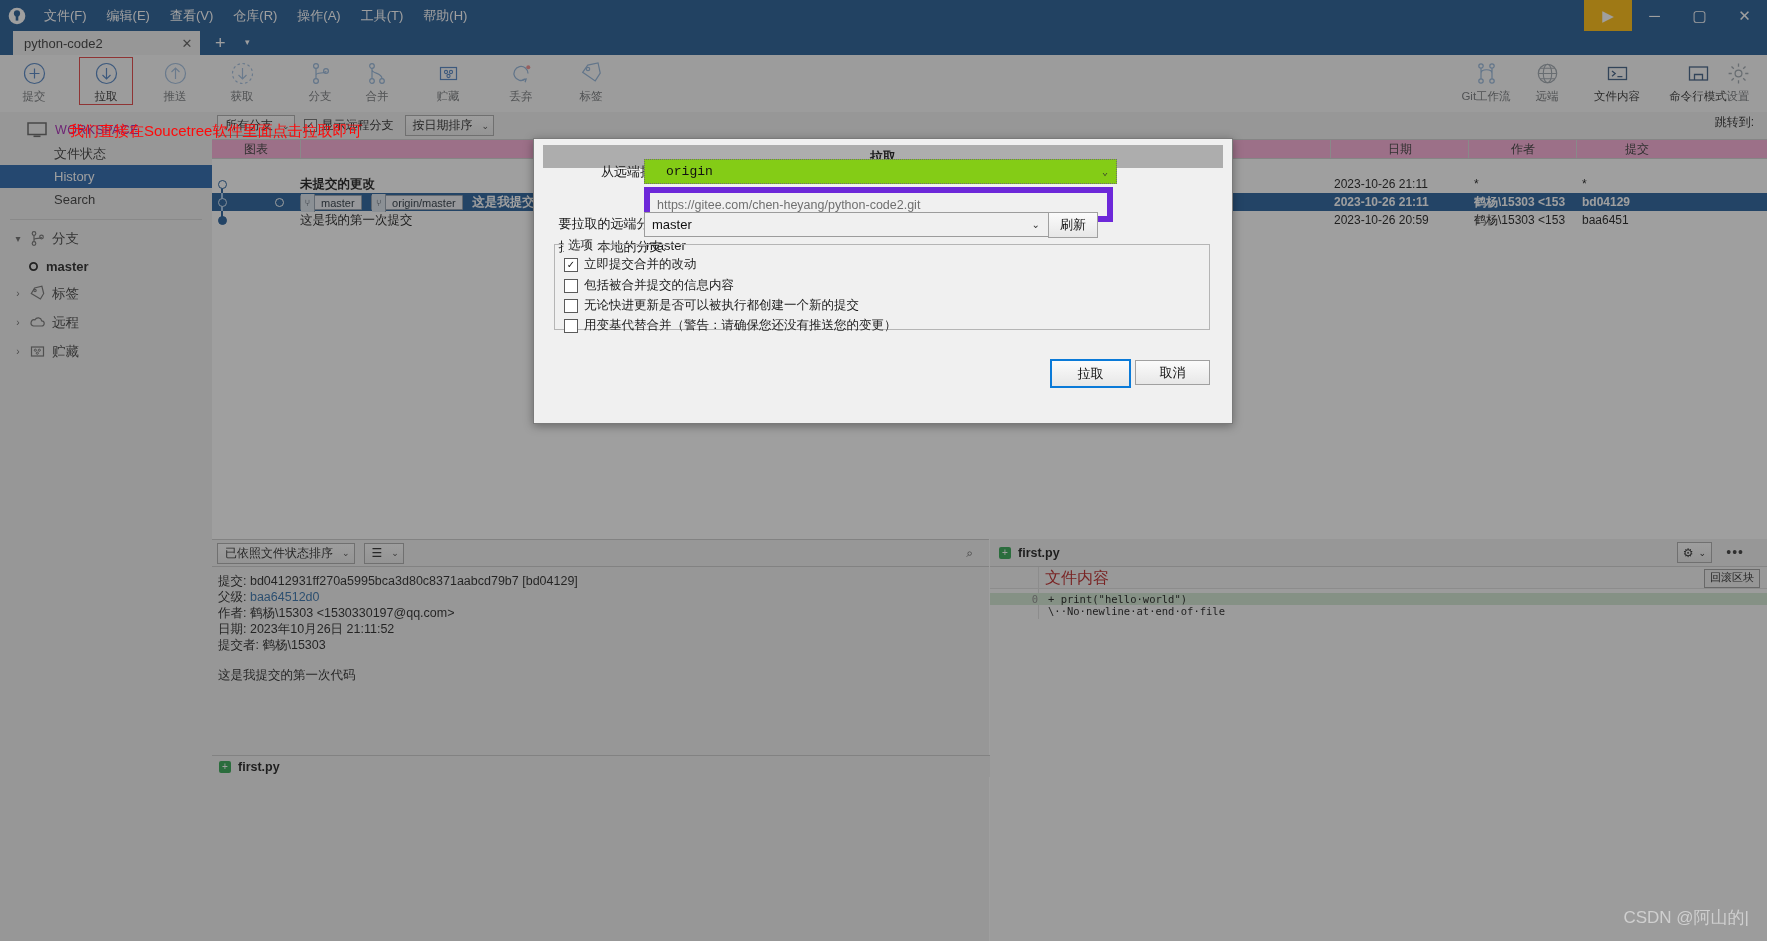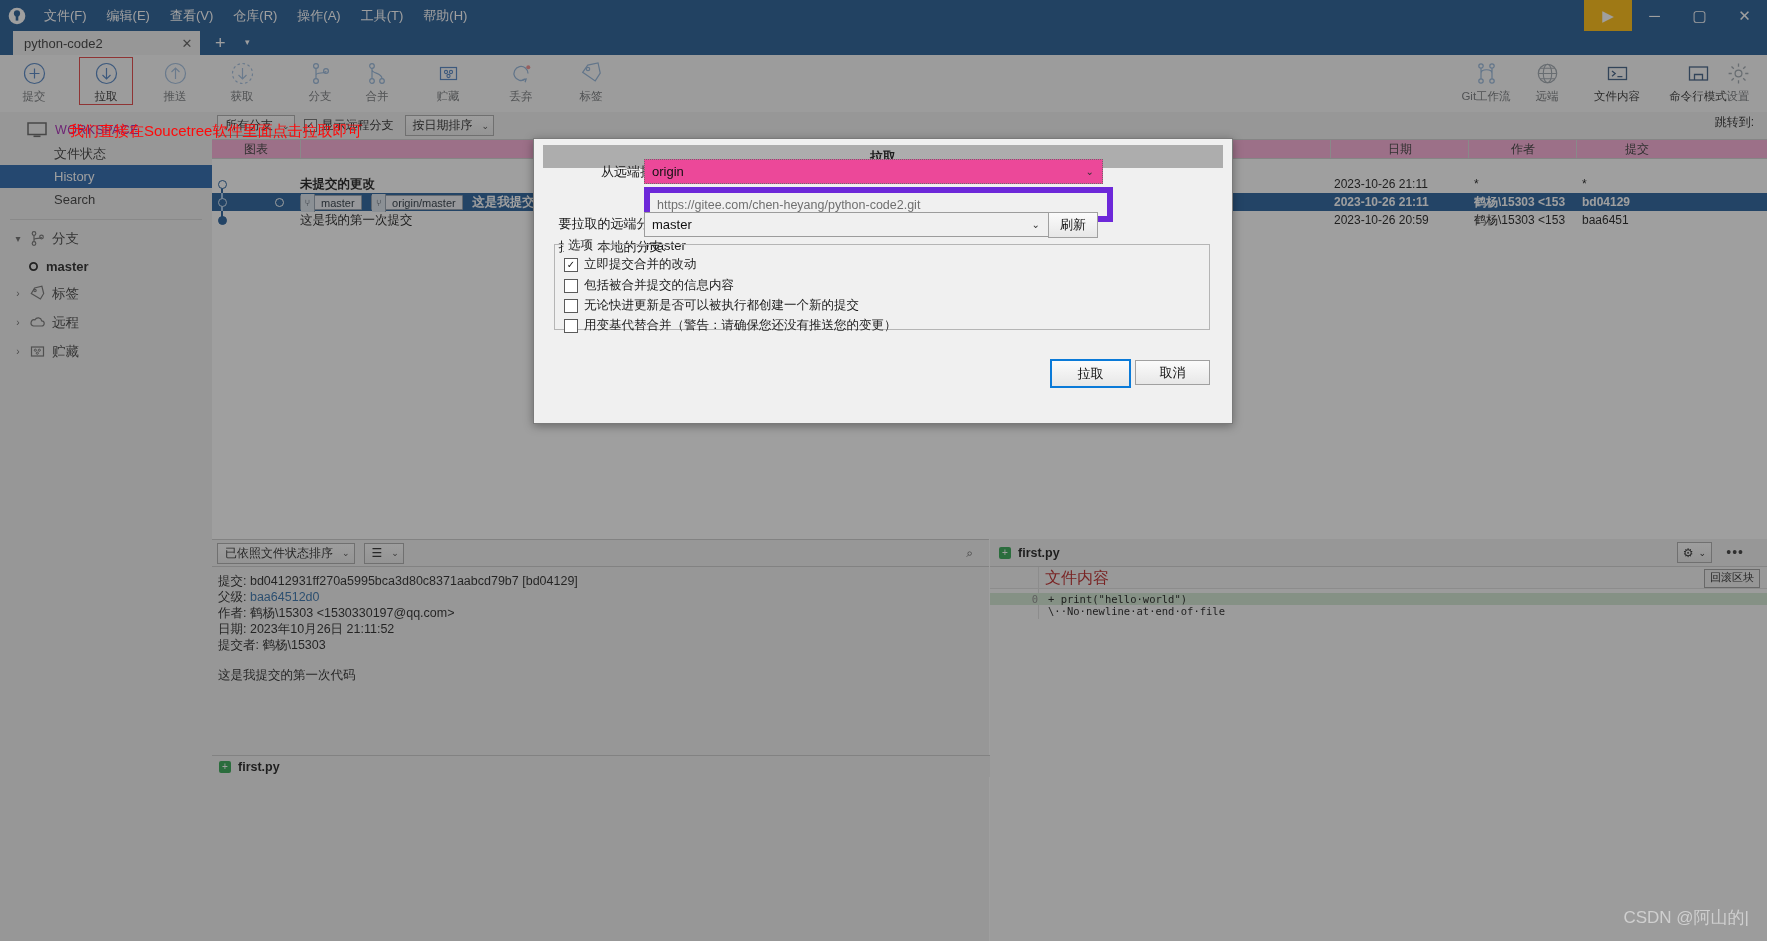--- a/index.html
+++ b/index.html
@@ -126,22 +126,22 @@
   .dialog{
     position:absolute;left:533px;top:138px;width:698px;height:284px;
     background:#f0f0f0;border:1px solid #7a7a7a;box-shadow:0 2px 9px rgba(0,0,0,.35);
   }
   .dlg-title{
     position:absolute;left:9px;top:6px;width:680px;height:23px;background:#adadad;
     text-align:center;line-height:23px;font-size:13px;color:#1d1d1d;font-weight:bold;
   }
   .dlg-lbl{position:absolute;font-size:13px;color:#1b1b1b;text-align:right;}
   .dlg-combo{
-    position:absolute;height:23px;border:1px dotted #6d6d6d;background:#ec4899;
-    display:flex;align-items:center;padding-left:7px;font-size:13px;color:#111;
+    position:absolute;height:23px;border:1px dotted #6d6d6d;background:#84cc16;
+    display:flex;align-items:center;padding-left:21px;font-size:13px;color:#111;font-family:Liberation Mono, monospace;
   }
   .dlg-combo .arw{position:absolute;right:8px;font-size:10px;color:#333;}
   .dlg-input{
     position:absolute;height:23px;border:6px solid #6d28d9;background:#f0f0f0;
     display:flex;align-items:center;padding-left:7px;font-size:12.5px;color:#6f6f6f;
   }
   .dlg-combo2{
     position:absolute;height:23px;border:1px solid #9c9c9c;background:#f0f0f0;
     display:flex;align-items:center;padding-left:7px;font-size:13px;color:#111;
   }

